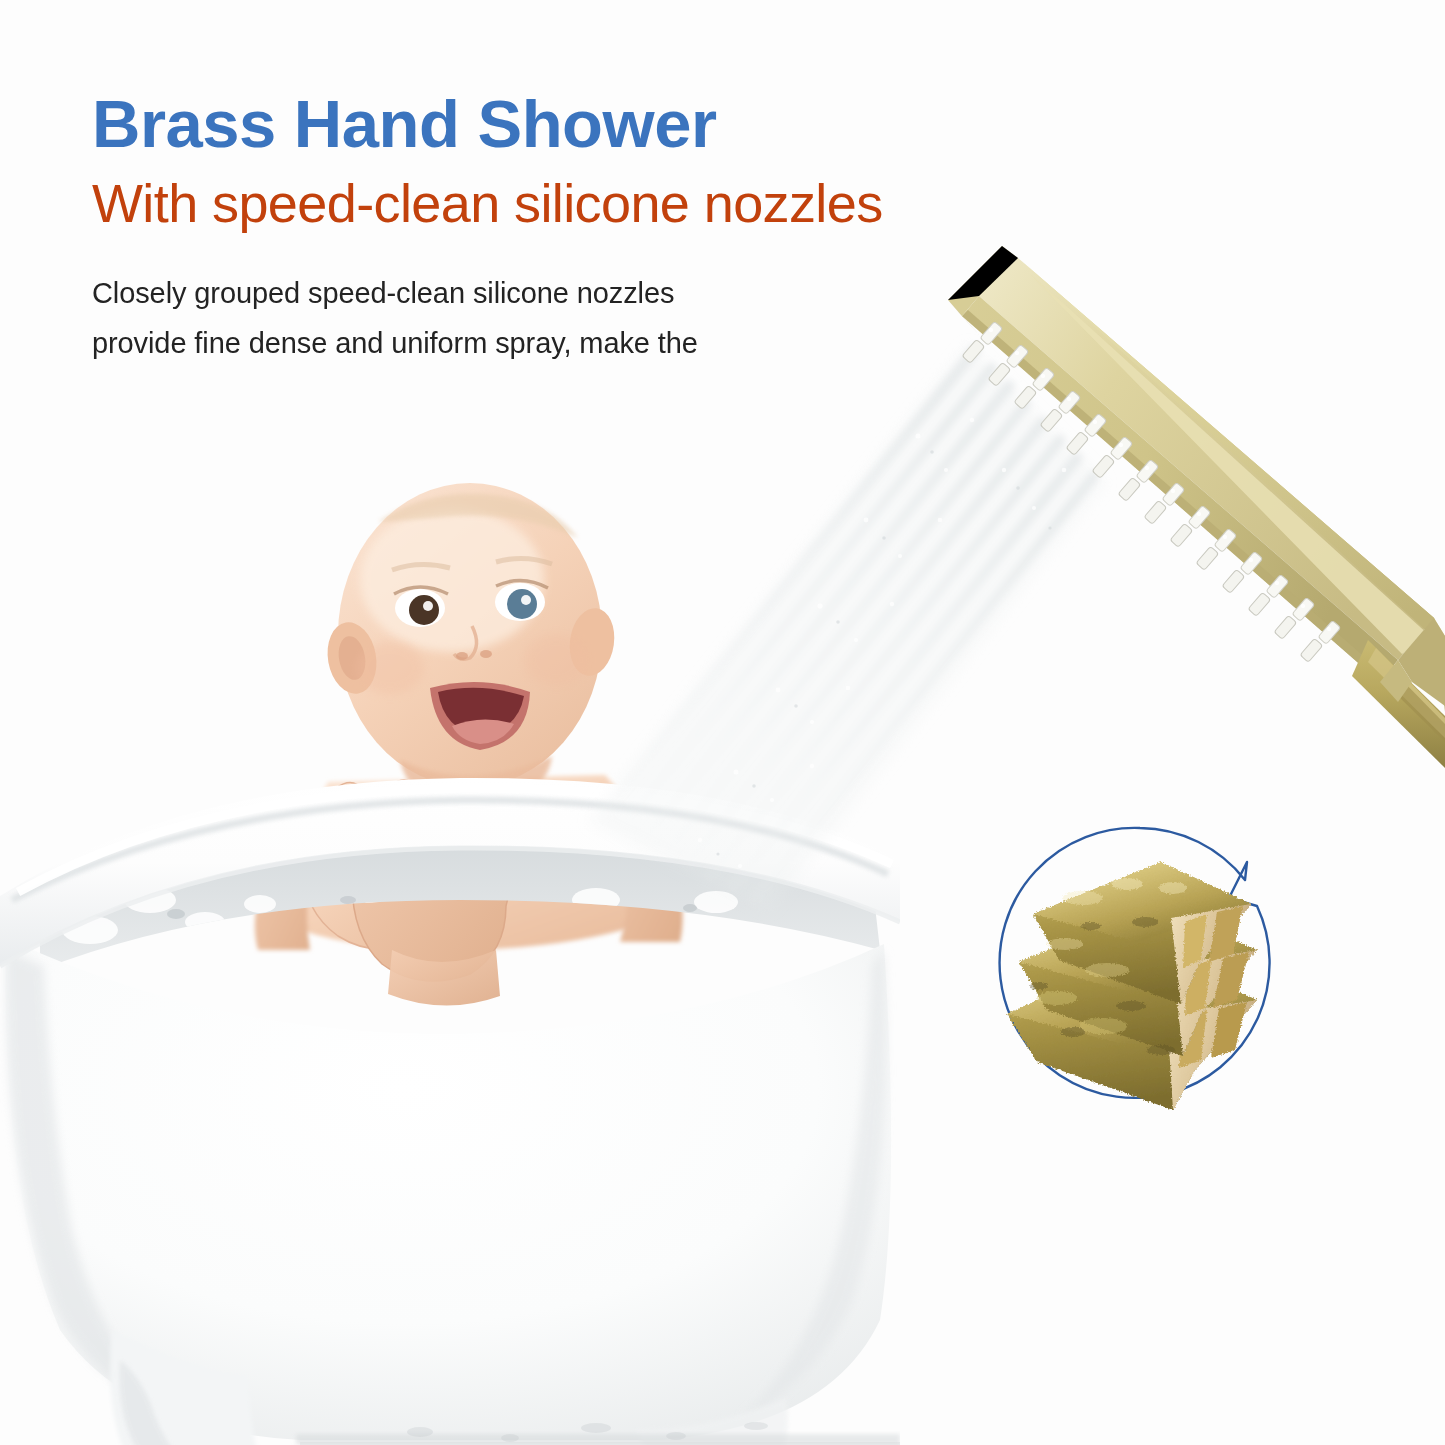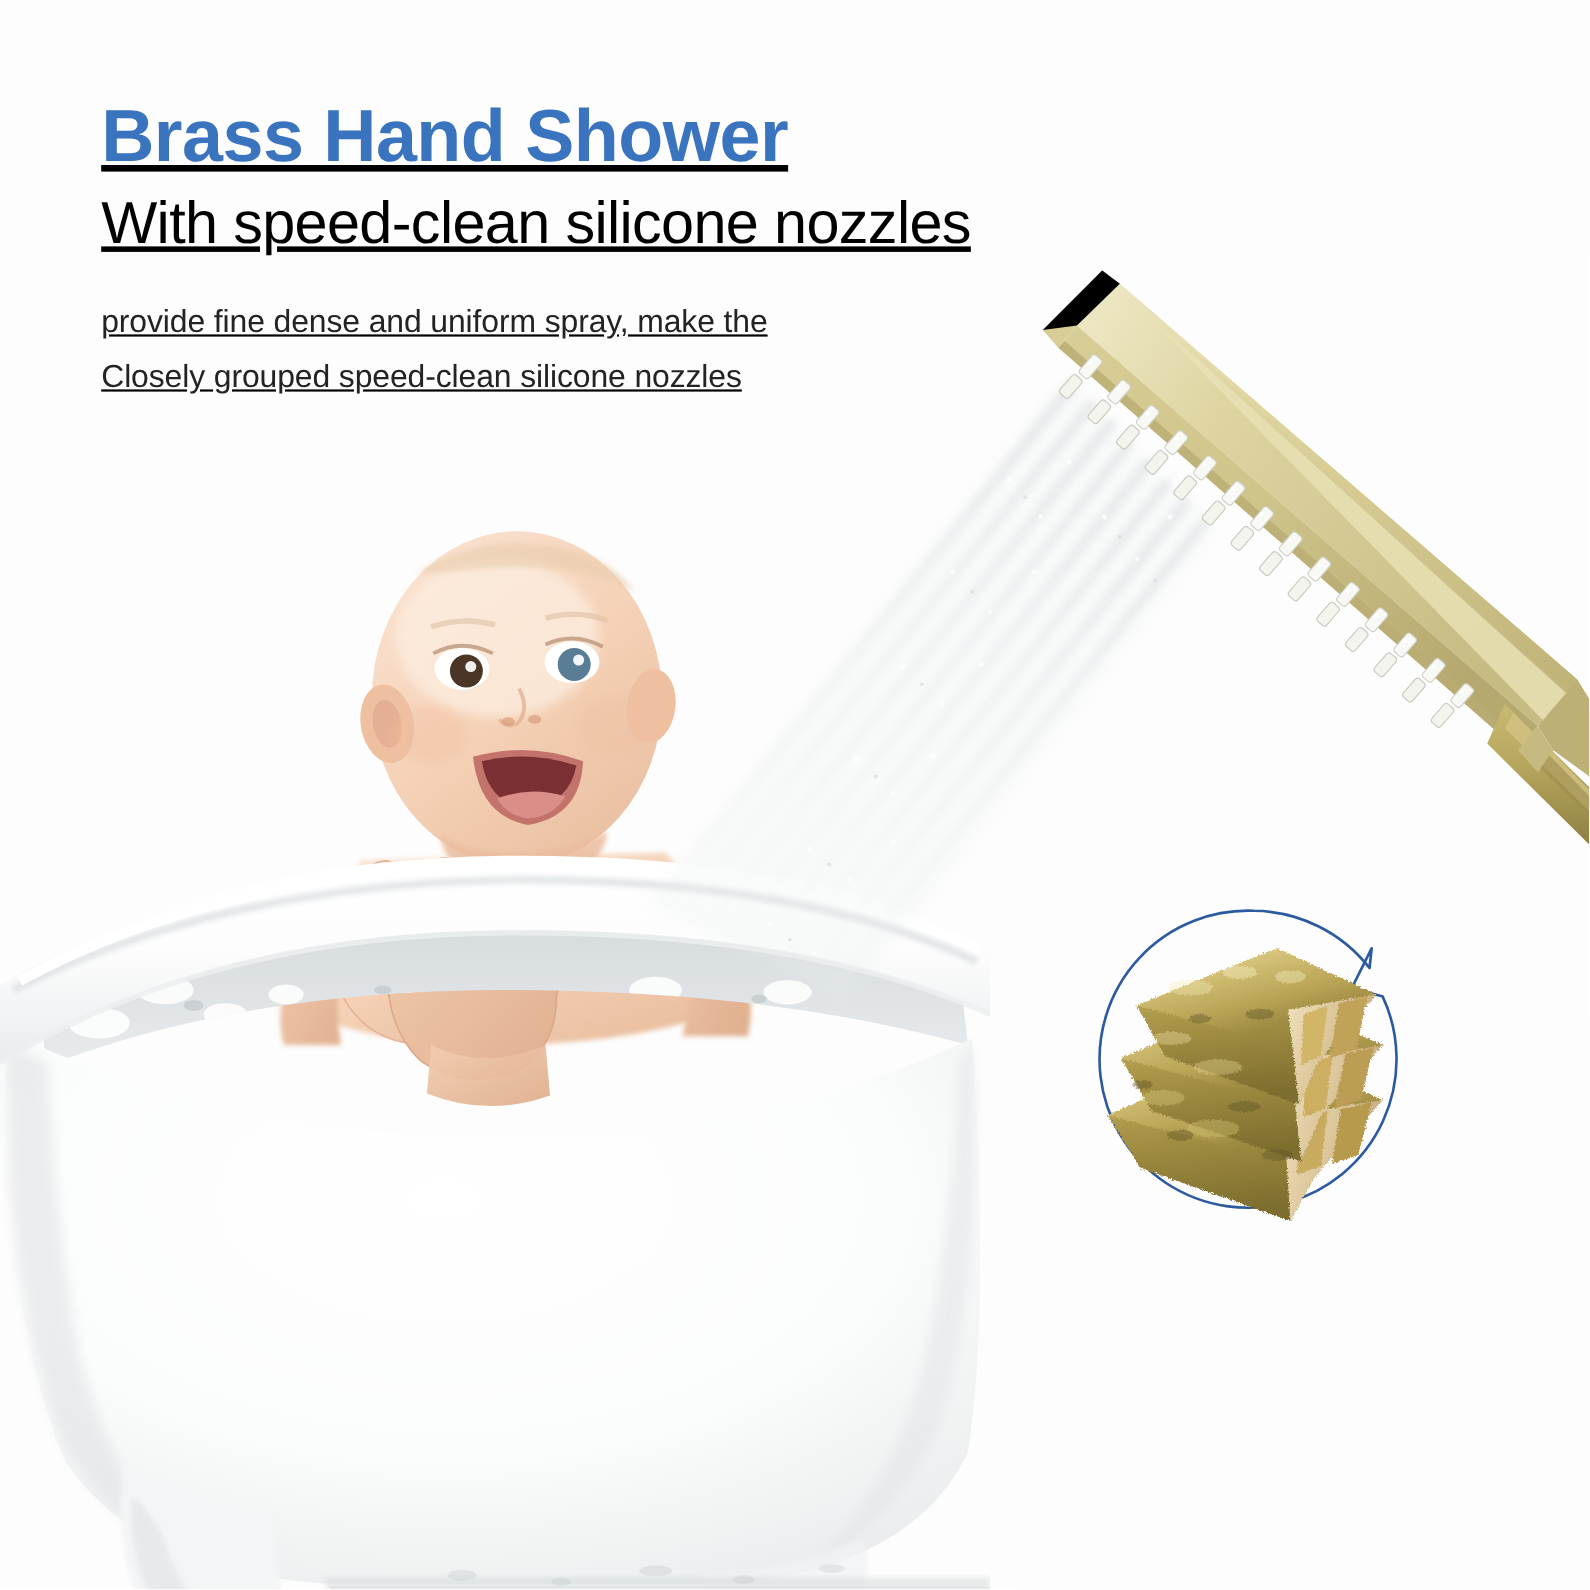--- a/index.html
+++ b/index.html
@@ -16,37 +16,36 @@
     font-family: "Liberation Sans", sans-serif;
   }
 
   
   .text-block {
     position: absolute;
     left: 92px;
     top: 88px;
     width: 1010px;
     z-index: 60;
-    text-decoration: underline;
   }
   .headline {
     font-family: "Liberation Sans", sans-serif;
     font-size: 67px;
     font-weight: bold;
     color: #3b74be;
     letter-spacing: -0.5px;
     line-height: 1.06;
     margin: 0;
     white-space: nowrap;
   }
   .subheadline {
     font-family: "Liberation Sans", sans-serif;
     font-size: 54px;
     font-weight: normal;
-    color: #000000;
+    color: #c2410c;
     letter-spacing: -0.6px;
     line-height: 1.12;
     margin: 14px 0 0 0;
     white-space: nowrap;
   }
   .body-copy {
     margin: 36px 0 0 0;
     font-family: "Liberation Sans", sans-serif;
     font-size: 29px;
     font-weight: normal;
@@ -496,18 +495,18 @@
           <ellipse cx="44" cy="168" rx="9" ry="4"></ellipse>
         </g>
       </g>
     </svg>
   </div>
 
   <div class="text-block">
     <h1 class="headline">Brass Hand Shower</h1>
     <h2 class="subheadline">With speed-clean silicone nozzles</h2>
     <p class="body-copy">
+      <span class="body-line">Closely grouped speed-clean silicone nozzles</span>
       <span class="body-line">provide fine dense and uniform spray, make the</span>
-      <span class="body-line">Closely grouped speed-clean silicone nozzles</span>
     </p>
   </div>
 
 </div>
 
 </body></html>

